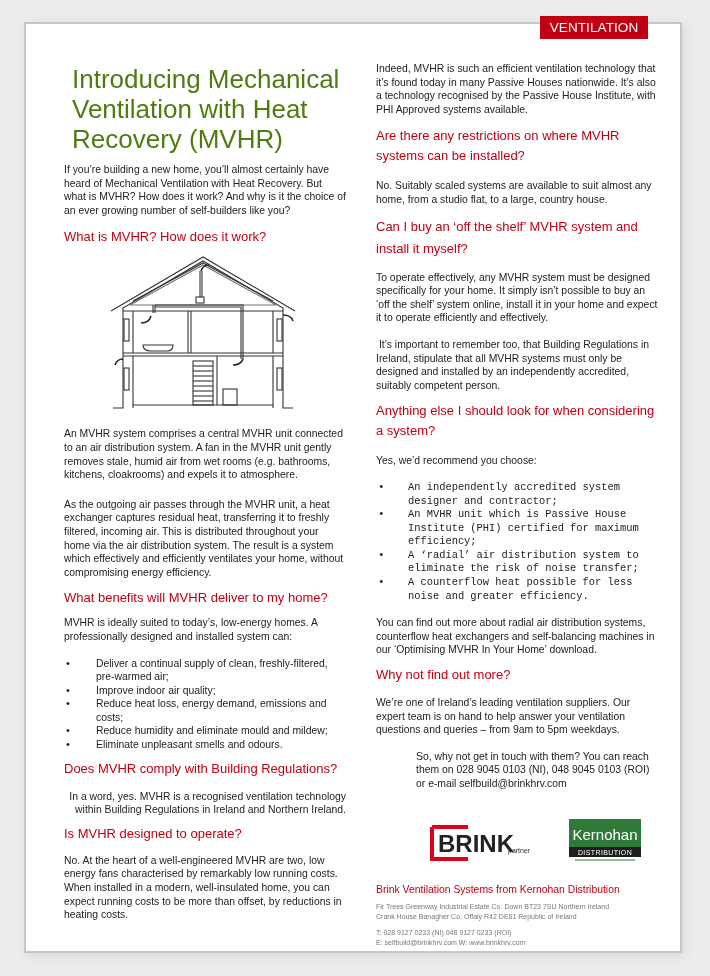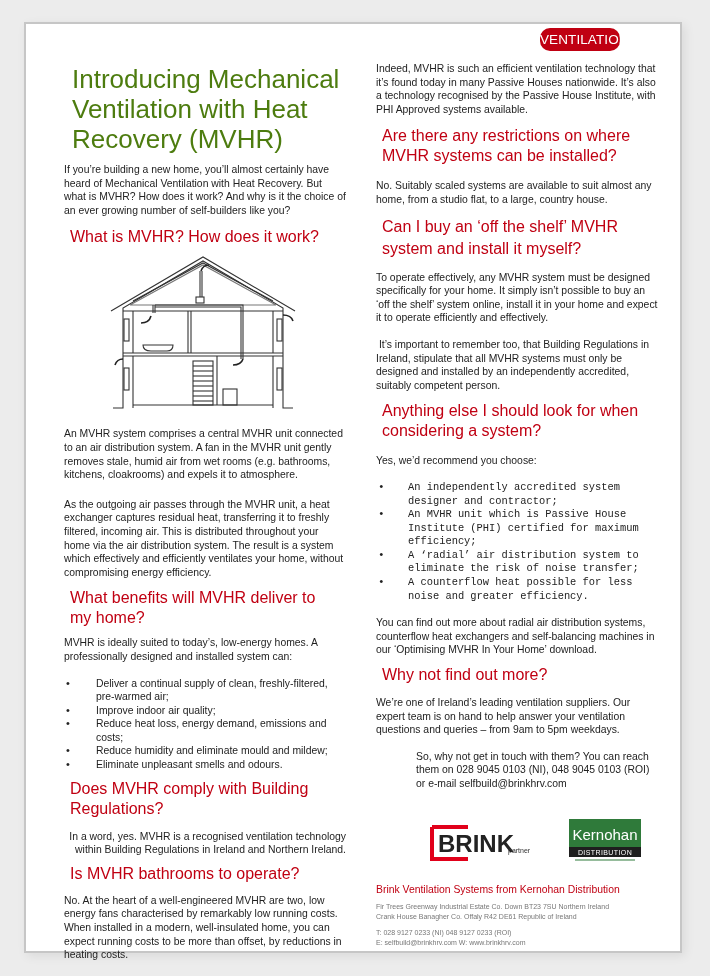--- a/index.html
+++ b/index.html
@@ -6,30 +6,29 @@
   body {
     width:710px; height:976px; background:#ececec; position:relative; overflow:hidden;
     font-family:"Liberation Sans", sans-serif; color:#222;
   }
   .page {
     position:absolute; left:24px; top:22px; width:658px; height:931px;
     background:#fff; border:2px solid #c6c6c6; box-sizing:border-box;
     box-shadow: 3px 3px 10px rgba(0,0,0,0.08);
   }
   .badge {
-    position:absolute; left:540px; top:28px; width:80px; height:23px;
+    position:absolute; left:540px; top:16px; width:108px; height:23px;
     background:#c00012; color:#fff; font-size:13.5px; line-height:23px; text-align:center;
     letter-spacing:0.1px;
-    border-radius:10px;
   }
   .col { position:absolute; font-size:10.4px; line-height:13.6px; color:#222; }
   .col-left { left:64px; top:64px; width:282px; }
   .col-right { left:376px; top:64px; width:282px; }
   .title { color:#4d7c0f; font-size:26px; line-height:30px; margin:0 0 9px 8px; font-weight:normal; }
-  .h2 { color:#c00012; font-size:16px; line-height:20px; margin:6px; font-weight:normal; }
+  .h2 { color:#c00012; font-size:13px; line-height:20px; margin:0; font-weight:normal; }
   p { margin:0; }
   ul { margin:0; padding:0; list-style:none; }
   ul li { position:relative; padding-left:32px; }
   ul li::before { content:"•"; position:absolute; left:2px; top:0; font-size:11px; }
   .diagram { width:220px; height:170px; margin:6px 0 0 24px; display:block; }
   .logos { position:relative; height:52px; margin-top:26px; }
   .brink { position:absolute; left:52px; top:8px; width:112px; height:36px; }
   .kern { position:absolute; left:193px; top:2px; width:72px; height:44px; }
   .footer-title { color:#c00012; font-size:10.4px; margin-top:14px; }
   .footer-small { color:#777; font-size:7px; line-height:10px; }
@@ -99,21 +98,21 @@
   <p style="margin-top:8px;">MVHR is ideally suited to today’s, low-energy homes. A professionally designed and installed system can:</p>
   <ul style="margin-top:13px;">
     <li>Deliver a continual supply of clean, freshly-filtered, pre-warmed air;</li>
     <li>Improve indoor air quality;</li>
     <li>Reduce heat loss, energy demand, emissions and costs;</li>
     <li>Reduce humidity and eliminate mould and mildew;</li>
     <li>Eliminate unpleasant smells and odours.</li>
   </ul>
   <h2 class="h2" style="margin-top:7px;">Does MVHR comply with Building Regulations?</h2>
   <p style="margin-top:11px;text-align:right;">In a word, yes. MVHR is a recognised ventilation technology within Building Regulations in Ireland and Northern Ireland.</p>
-  <h2 class="h2" style="margin-top:7px;">Is MVHR bathrooms to operate?</h2>
+  <h2 class="h2" style="margin-top:7px;">Is MVHR designed to operate?</h2>
   <p style="margin-top:10px;">No. At the heart of a well-engineered MVHR are two, low energy fans characterised by remarkably low running costs. When installed in a modern, well-insulated home, you can expect running costs to be more than offset, by reductions in heating costs.</p>
 </div>
 
 <div class="col col-right">
   <p style="margin-top:-2px;">Indeed, MVHR is such an efficient ventilation technology that it’s found today in many Passive Houses nationwide. It’s also a technology recognised by the Passive House Institute, with PHI Approved systems available.</p>
   <h2 class="h2" style="margin-top:10px;">Are there any restrictions on where MVHR systems can be installed?</h2>
   <p style="margin-top:13px;">No. Suitably scaled systems are available to suit almost any home, from a studio flat, to a large, country house.</p>
   <h2 class="h2" style="margin-top:9px; line-height:22px;">Can I buy an ‘off the shelf’ MVHR system and install it myself?</h2>
   <p style="margin-top:11px;">To operate effectively, any MVHR system must be designed specifically for your home. It simply isn’t possible to buy an ‘off the shelf’ system online, install it in your home and expect it to operate efficiently and effectively.</p>
   <p style="margin-top:13px; white-space:pre-wrap;"> It’s important to remember too, that Building Regulations in Ireland, stipulate that all MVHR systems must only be designed and installed by an independently accredited, suitably competent person.</p>

